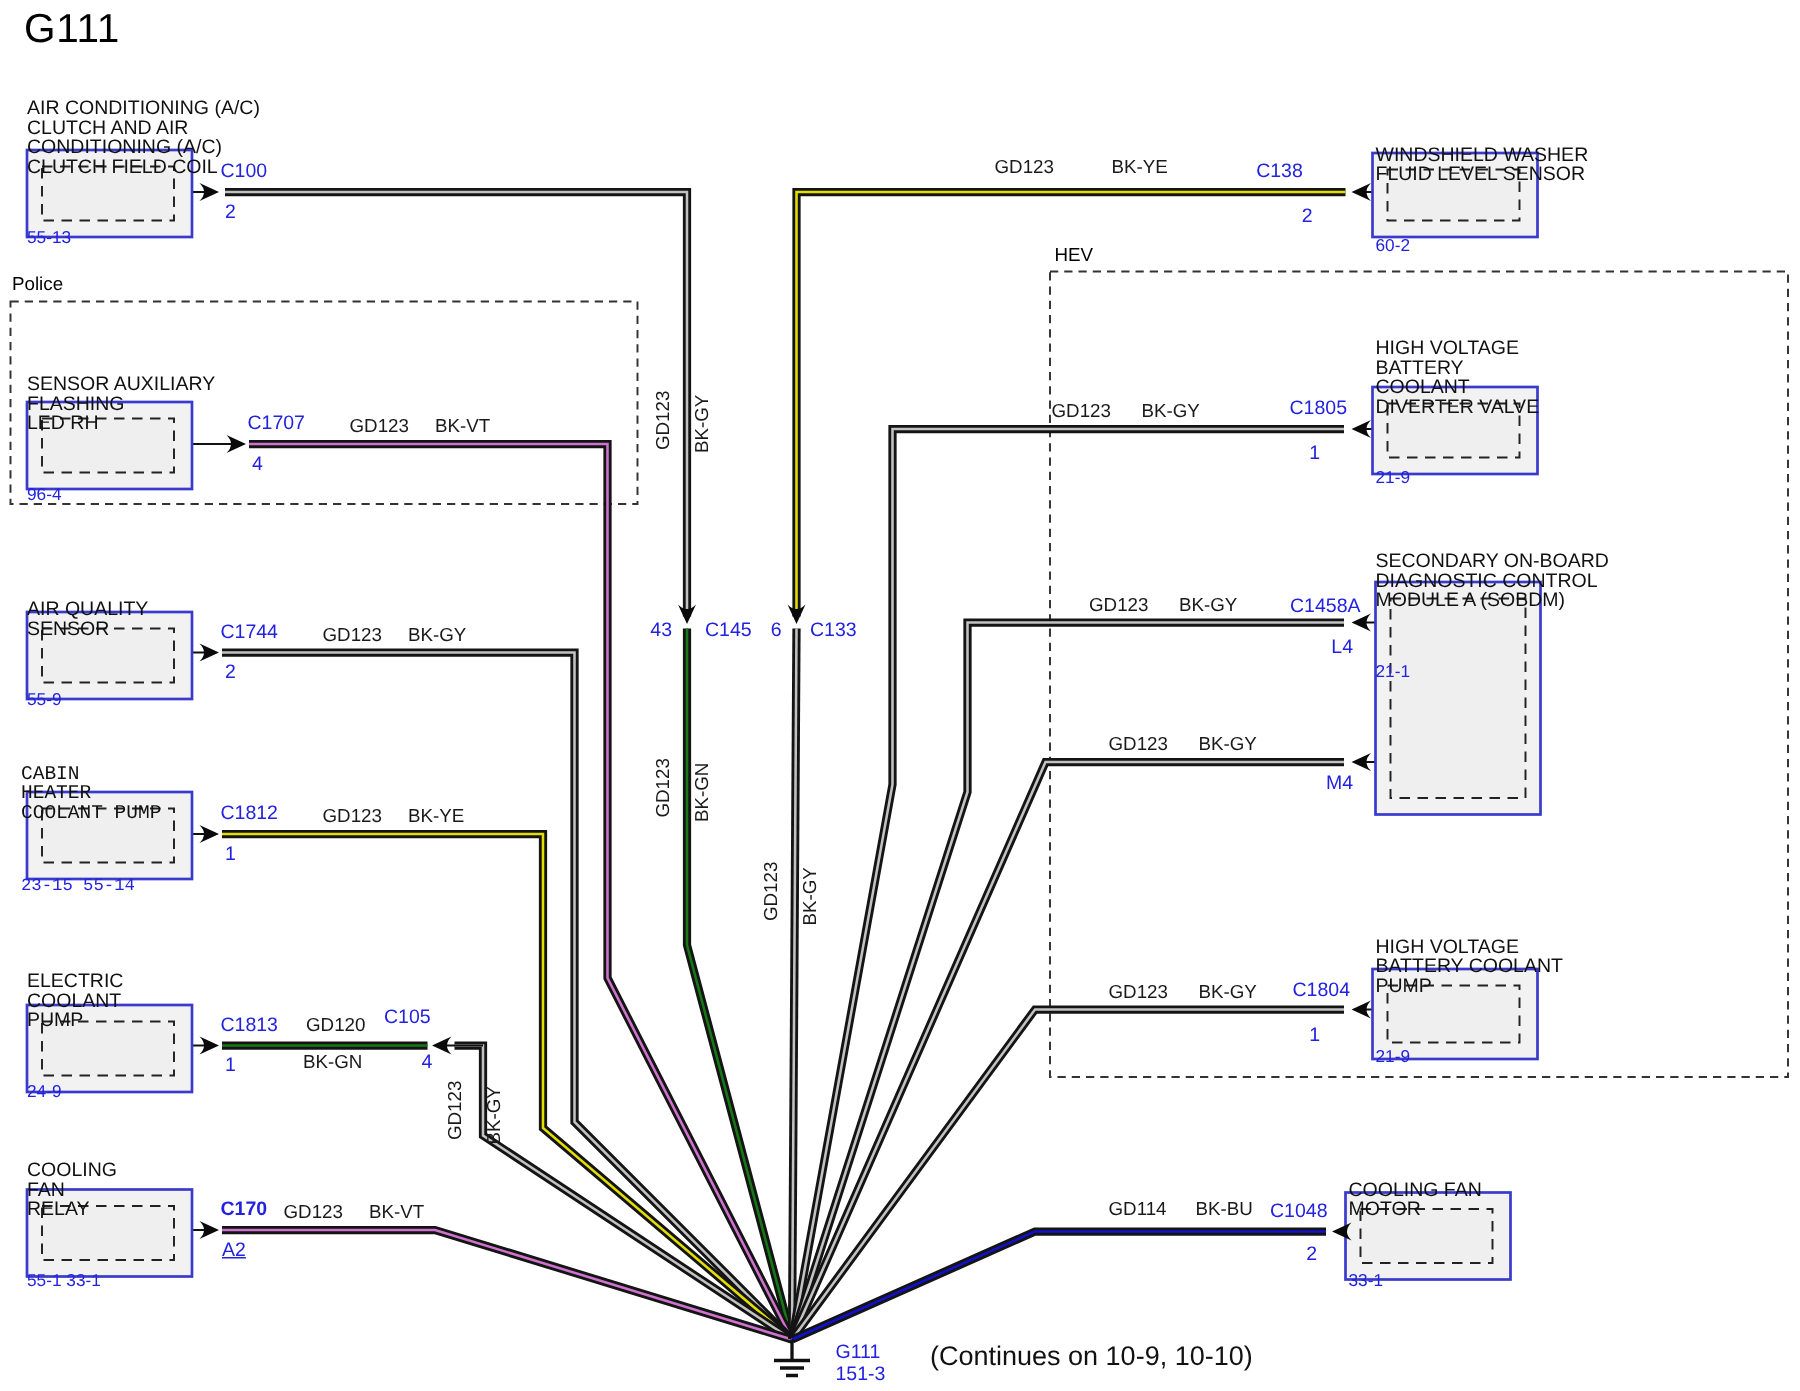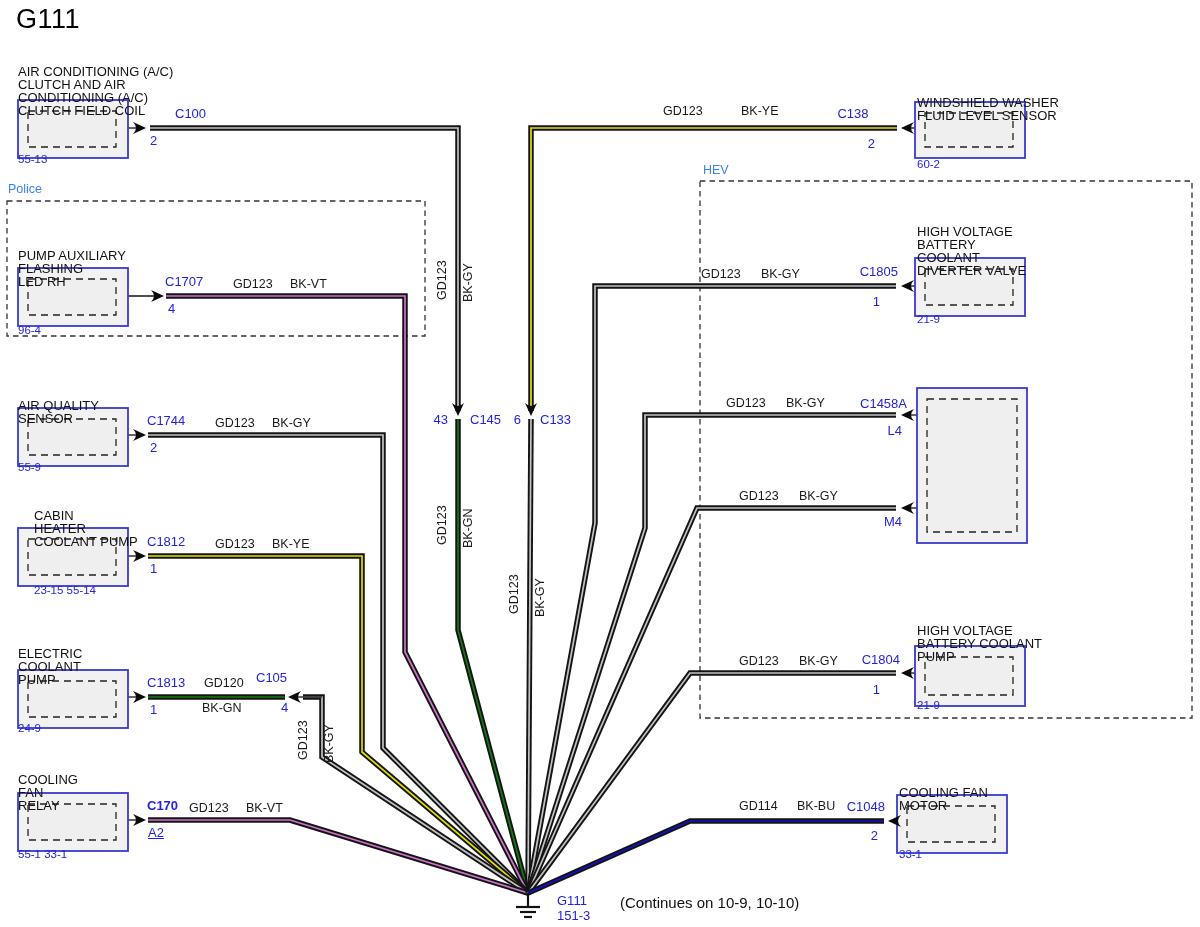--- a/index.html
+++ b/index.html
@@ -4,29 +4,29 @@
 <style>
   :root{
     --blue:#2222e0; --boxblue:#3a3acc; --ink:#141414;
   }
   html,body{margin:0;padding:0;background:#fff;}
   #stage{position:relative;width:1200px;height:927px;background:#ffffff;overflow:hidden;
          font-family:"Liberation Sans", sans-serif;color:#141414;}
   #art{position:absolute;left:0;top:0;}
   .abs{position:absolute;white-space:pre;}
   .title{font-size:27px;letter-spacing:0.5px;color:#000;}
-  .grouplab{font-size:12.5px;color:#3b82f6;}
+  .grouplab{font-size:12.5px;color:#000000;}
   .cname{font-size:13px;line-height:13px;color:#111;}
   .cref{font-size:11.5px;line-height:13px;color:var(--blue);margin-top:0px;}
   .conn{font-size:13px;color:var(--blue);}
   .pin{font-size:13px;color:var(--blue);}
   .wl{font-size:12.5px;color:#1a1a1a;}
   .vlabel{transform-origin:0 0;transform:rotate(-90deg);font-size:12.5px;color:#1a1a1a;}
   .ra{text-align:right;width:90px;}
-  .note{font-size:15px;color:#111;}
+  .note{font-size:18px;color:#111;}
   .wo{fill:none;stroke:var(--ink);stroke-width:5.5;stroke-linejoin:miter;}
   .ws{fill:none;stroke-width:1.7;stroke-linejoin:miter;}
   .stub{stroke:#111;stroke-width:1.3;}
   .comp-box{fill:#f2f2f2;stroke:var(--boxblue);stroke-width:1.8;}
   .comp-inner{fill:#efefef;stroke:#222;stroke-width:1.3;stroke-dasharray:7 5;}
   .grouprect{fill:none;stroke:#333;stroke-width:1.3;stroke-dasharray:5.5 4;}
   .arrow{fill:#0a0a0a;stroke:none;}
   .gnd{stroke:#111;stroke-width:2.2;}
 </style>
 </head>
@@ -207,31 +207,31 @@
 <div class="abs grouplab" style="left:703px;top:163px;">HEV</div>
 
 <div class="abs" style="left:18px;top:29px;">
   <div class="cname">AIR CONDITIONING (A/C)
 CLUTCH AND AIR
 CONDITIONING (A/C)
 CLUTCH FIELD COIL</div>
   <div class="cref">55-13</div>
 </div>
 <div class="abs" style="left:18px;top:213px;">
-  <div class="cname">PUMP AUXILIARY
+  <div class="cname">SENSOR AUXILIARY
 FLASHING
 LED RH</div>
   <div class="cref">96-4</div>
 </div>
 <div class="abs" style="left:18px;top:363px;">
   <div class="cname">AIR QUALITY
 SENSOR</div>
   <div class="cref">55-9</div>
 </div>
-<div class="abs" style="left:34px;top:473px;">
+<div class="abs" style="left:14px;top:473px;font-family:Liberation Mono, monospace;">
   <div class="cname">CABIN
 HEATER
 COOLANT PUMP</div>
   <div class="cref">23-15 55-14</div>
 </div>
 <div class="abs" style="left:18px;top:611px;">
   <div class="cname">ELECTRIC
 COOLANT
 PUMP</div>
   <div class="cref">24-9</div>
@@ -247,33 +247,39 @@
 FLUID LEVEL SENSOR</div>
   <div class="cref">60-2</div>
 </div>
 <div class="abs" style="left:917px;top:189px;">
   <div class="cname">HIGH VOLTAGE
 BATTERY
 COOLANT
 DIVERTER VALVE</div>
   <div class="cref">21-9</div>
 </div>
+<div class="abs" style="left:917px;top:331px;">
+  <div class="cname">SECONDARY ON-BOARD
+DIAGNOSTIC CONTROL
+MODULE A (SOBDM)</div>
+  <div class="cref">21-1</div>
+</div>
 <div class="abs" style="left:917px;top:588px;">
   <div class="cname">HIGH VOLTAGE
 BATTERY COOLANT
 PUMP</div>
   <div class="cref">21-9</div>
 </div>
 <div class="abs" style="left:899px;top:750px;">
   <div class="cname">COOLING FAN
 MOTOR</div>
   <div class="cref">33-1</div>
 </div>
 
-<div class="abs conn" style="left:147px;top:106px;margin-left:28px;">C100</div>
+<div class="abs conn" style="left:147px;top:106px;">C100</div>
 <div class="abs pin" style="left:150px;top:133px;">2</div>
 <div class="abs conn" style="left:165px;top:274px;">C1707</div>
 <div class="abs pin" style="left:168px;top:301px;">4</div>
 <div class="abs conn" style="left:147px;top:413px;">C1744</div>
 <div class="abs pin" style="left:150px;top:440px;">2</div>
 <div class="abs conn" style="left:147px;top:534px;">C1812</div>
 <div class="abs pin" style="left:150px;top:561px;">1</div>
 <div class="abs conn" style="left:147px;top:675px;">C1813</div>
 <div class="abs pin" style="left:150px;top:702px;">1</div>
 <div class="abs conn" style="left:147px;top:798px;font-weight:bold;">C170</div>

